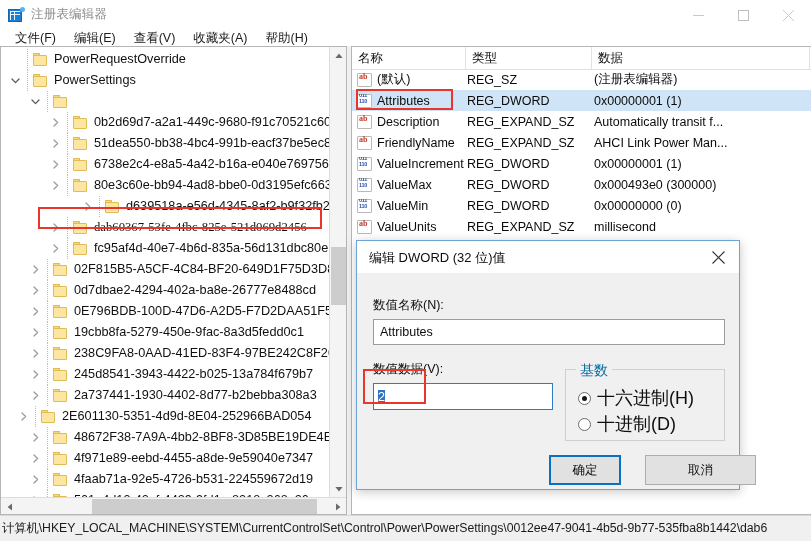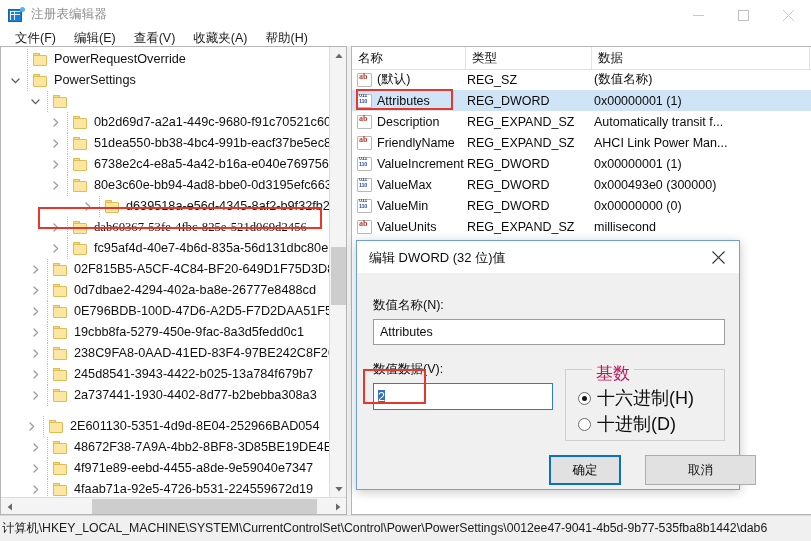--- a/index.html
+++ b/index.html
@@ -85,21 +85,21 @@
   .dlg-title{position:absolute;left:0;top:0;right:0;height:32px;background:#fff;}
   .dlg-title .t{position:absolute;left:12px;top:8px;font-size:13px;color:#0d0d0d;}
   .dlg-close{position:absolute;right:0;top:0;width:42px;height:32px;display:flex;align-items:center;justify-content:center;color:#2b2b2b;}
   .dlg-body{position:absolute;left:0;top:32px;right:0;bottom:0;}
   .lbl{position:absolute;font-size:12.5px;color:#0e0e0e;}
   .tbox{position:absolute;background:#fff;border:1px solid #9c9c9c;box-sizing:border-box;
         font-size:12.5px;color:#0c0c0c;display:flex;align-items:center;padding-left:6px;}
   .tbox.focus{border:1px solid #2e7cc4;}
   .selchar{background:#2f72c4;color:#fff;padding:0 0px;}
   .group{position:absolute;border:1px solid #cfcfcf;box-sizing:border-box;}
-  .group .g-cap{position:absolute;left:10px;top:-8px;background:#f0f0f0;padding:0 4px;font-size:17px;color:#be185d;margin-left:16px;}
+  .group .g-cap{position:absolute;left:10px;top:-8px;background:#f0f0f0;padding:0 4px;font-size:14px;color:#0369a1;}
   .radio{position:absolute;display:flex;align-items:center;gap:6px;font-size:18px;color:#0e0e0e;}
   .rdot{width:13px;height:13px;border-radius:50%;border:1px solid #6d6d6d;background:#fff;position:relative;flex:none;box-sizing:border-box;}
   .rdot.on:after{content:"";position:absolute;left:3px;top:3px;width:5px;height:5px;border-radius:50%;background:#161616;}
   .btn{position:absolute;height:30px;background:#e1e1e1;border:1px solid #adadad;box-sizing:border-box;
        display:flex;align-items:center;justify-content:center;font-size:12.5px;color:#0e0e0e;}
   .btn.def{border:2px solid #0b6fc2;background:#e1e1e1;}
 
   
   .anno{position:absolute;border:2px solid #e8372a;box-sizing:border-box;pointer-events:none;}
 </style>
@@ -356,21 +356,21 @@
               <path d="M3 1 L6.6 4.5 L3 8" stroke="#9b9b9b" fill="none" stroke-width="1.3" stroke-linecap="round" stroke-linejoin="round"></path>
             </svg>
           </span>
           <span class="guide"></span>
           <span class="folder">
             <span class="tab"></span>
             <span class="bod"></span>
           </span>
           <span class="tlabel">2a737441-1930-4402-8d77-b2bebba308a3</span>
         </div>
-        <div class="tnode" style="padding-left: 22px; margin-top: 10px;">
+        <div class="tnode" style="padding-left: 14px;">
           <span class="exp">
             <svg width="9" height="9" viewBox="0 0 9 9">
               <path d="M3 1 L6.6 4.5 L3 8" stroke="#9b9b9b" fill="none" stroke-width="1.3" stroke-linecap="round" stroke-linejoin="round"></path>
             </svg>
           </span>
           <span class="guide"></span>
           <span class="folder">
             <span class="tab"></span>
             <span class="bod"></span>
           </span>
@@ -473,21 +473,21 @@
         <div class="col" style="left: 114px; width: 126px;">类型</div>
         <div class="col" style="left: 240px; width: 218px;">数据</div>
       </div>
     <div class="lv-rows" id="lv-rows">
         <div class="lv-row">
           <div class="lv-cell c-name">
             <span class="vicon ab"></span>
             <span>(默认)</span>
           </div>
           <div class="lv-cell c-type">REG_SZ</div>
-          <div class="lv-cell c-data">(数值名称)</div>
+          <div class="lv-cell c-data">(注册表编辑器)</div>
         </div>
         <div class="lv-row sel">
           <div class="lv-cell c-name">
             <span class="vicon bin"></span>
             <span>Attributes</span>
           </div>
           <div class="lv-cell c-type">REG_DWORD</div>
           <div class="lv-cell c-data">0x00000001 (1)</div>
         </div>
         <div class="lv-row">

